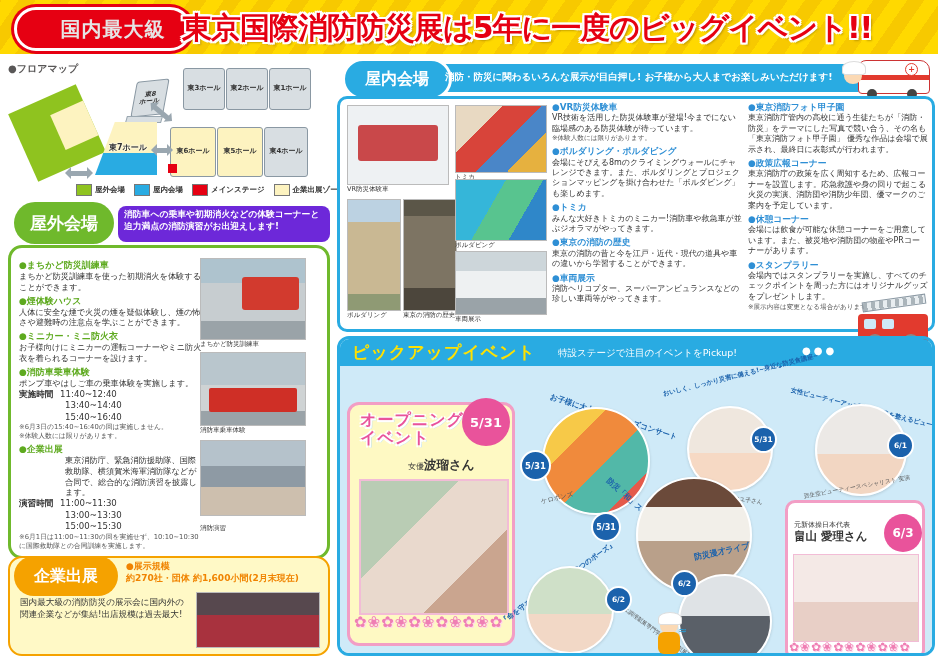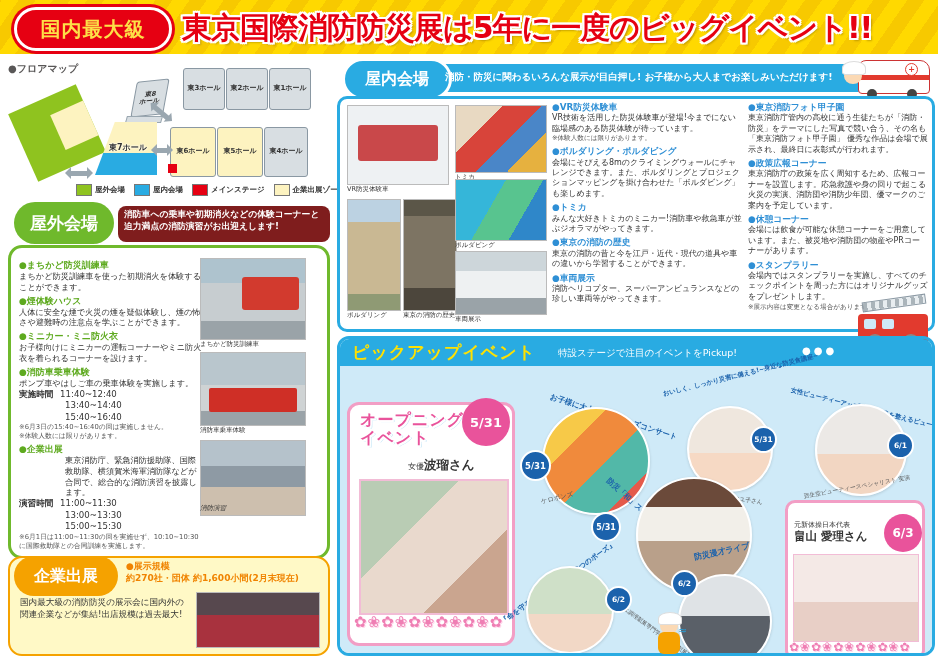--- a/index.html
+++ b/index.html
@@ -4,21 +4,21 @@
 <style>
   html,body{margin:0;padding:0;background:#fff;}
   .page{position:relative;width:938px;height:663px;overflow:hidden;
         font-family:"DejaVu Sans","Liberation Sans",sans-serif;background:#fff;}
 
   
   .hdr{position:absolute;left:0;top:0;width:938px;height:54px;
        background:repeating-linear-gradient(-55deg,#ffd900 0 14px,#f7c900 14px 28px);}
   .hdr-badge{position:absolute;left:14px;top:7px;width:152px;height:38px;background:#e60012;
        border:3px solid #fff;border-radius:24px;box-shadow:0 0 0 3px #e60012;
-       color:#fde047;font-weight:bold;font-size:20px;display:flex;align-items:center;justify-content:center;letter-spacing:1px;}
+       color:#e5e5e5;font-weight:bold;font-size:20px;display:flex;align-items:center;justify-content:center;letter-spacing:1px;padding-left:20px;}
   .hdr-title{position:absolute;left:182px;top:8px;width:750px;font-size:30px;font-weight:800;color:#e60012;letter-spacing:-1px;
        text-shadow:-2px -2px 0 #fff,2px -2px 0 #fff,-2px 2px 0 #fff,2px 2px 0 #fff,0 -2px 0 #fff,0 2px 0 #fff,-2px 0 0 #fff,2px 0 0 #fff,3px 3px 2px rgba(120,90,0,.4);}
 
   
   .fmap-label{position:absolute;left:8px;top:62px;font-size:10px;font-weight:bold;color:#595757;}
   .hall{position:absolute;background:#d8dee2;border:1.5px solid #8a98a3;border-radius:3px;
         display:flex;align-items:center;justify-content:center;text-align:center;
         font-size:7px;font-weight:bold;color:#333;line-height:1.1;}
   .hall.cream{background:#fdf3c0;}
   .green-poly{position:absolute;left:20px;top:96px;width:74px;height:74px;background:#8fc31f;transform:rotate(-24deg);}
@@ -40,21 +40,21 @@
   .leg-sw{width:14px;height:10px;border:1px solid #777;}
   .leg-lb{font-size:7.5px;font-weight:bold;color:#333;}
 
   
   .cloud{position:absolute;border-radius:22px;color:#fff;font-weight:800;display:flex;align-items:center;justify-content:center;}
   .cloud.green{background:#6fb92c;}
   .cloud.orange{background:#f5a200;}
   .cloud.blue{background:#29abe2;border:3px solid #fff;}
 
   
-  .out-sub{position:absolute;left:118px;top:206px;width:212px;height:36px;background:#7f1d1d;border-radius:8px;
+  .out-sub{position:absolute;left:118px;top:206px;width:212px;height:36px;background:#6d28d9;border-radius:8px;
      color:#fff;font-size:8.8px;font-weight:bold;line-height:1.35;padding:3px 6px;box-sizing:border-box;}
   .out-box{position:absolute;left:8px;top:245px;width:322px;height:314px;border:3px solid #6fb92c;border-radius:14px;background:#fff;box-sizing:border-box;}
   .out-text{position:absolute;left:8px;top:12px;width:184px;}
   .itm-t{font-size:9px;font-weight:bold;color:#5eaa1f;line-height:1.25;}
   .itm-b{font-size:8.2px;color:#333;line-height:1.3;margin-bottom:3px;}
   .tline{font-size:8.6px;color:#333;line-height:1.35;}
   .tlab{font-weight:bold;margin-right:4px;}
   .tind{padding-left:46px;}
   .note{font-size:6.8px;color:#555;line-height:1.3;}
   .photo{position:absolute;border:1px solid #bbb;overflow:hidden;}
@@ -113,21 +113,21 @@
   .splash{position:absolute;left:26px;top:8px;color:#2a9fd8;font-size:11px;}
 
   
   .pk{position:absolute;left:337px;top:336px;width:598px;height:320px;border-radius:12px;overflow:hidden;border:3px solid #29abe2;box-sizing:border-box;}
   .pk-hd{position:absolute;left:0;top:0;width:100%;height:27px;background:#29abe2;}
   .pk-title{position:absolute;left:12px;top:2px;font-size:17px;font-weight:800;color:#ffe100;letter-spacing:1px;}
   .pk-sub{position:absolute;left:218px;top:8px;font-size:9.5px;font-weight:normal;color:#fff;}
   .pk-dots{position:absolute;left:462px;top:6px;color:#fff;font-size:10px;letter-spacing:3px;}
   .pk-bd{position:absolute;left:0;top:27px;width:100%;height:293px;background:#cfeaf8;}
 
-  .op-card{position:absolute;left:7px;top:36px;width:168px;height:244px;background:#ffffff;border:3px solid #f29ec5;border-radius:12px;box-sizing:border-box;}
+  .op-card{position:absolute;left:7px;top:36px;width:168px;height:244px;background:#fef9c3;border:3px solid #f29ec5;border-radius:12px;box-sizing:border-box;}
   .op-title{position:absolute;left:10px;top:6px;width:116px;font-size:16px;font-weight:800;color:#e9539b;line-height:1.12;letter-spacing:1px;
      text-shadow:-1.5px -1.5px 0 #fff,1.5px -1.5px 0 #fff,-1.5px 1.5px 0 #fff,1.5px 1.5px 0 #fff,2px 2px 0 #b5dff5;}
   .op-badge{position:absolute;left:112px;top:-7px;width:48px;height:48px;border-radius:50%;background:#e9539b;color:#fff;
      display:flex;align-items:center;justify-content:center;font-weight:800;font-size:13px;}
   .op-role{position:absolute;left:58px;top:56px;font-size:8px;color:#333;}
   .op-name{position:absolute;left:74px;top:52px;font-size:12.5px;font-weight:bold;color:#333;}
   .op-photo{left:9px;top:74px;width:146px;height:132px;border:2px solid #f2bcd6;}
   .flowers{position:absolute;color:#ef7fb4;font-size:15px;letter-spacing:1px;overflow:hidden;white-space:nowrap;}
   .flowers:before{content:"✿❀✿❀✿❀✿❀✿❀✿";text-shadow:1px 1px 0 #ffd6ea;}
 
@@ -236,21 +236,21 @@
         </div>
         <div class="tline tind">13:00~13:30</div>
         <div class="tline tind">15:00~15:30</div>
         <div class="note">※6月1日は11:00~11:30の回を実施せず、10:10~10:30に国際救助隊との合同訓練を実施します。</div>
       </div>
       <div class="photo ph-street" style="left:189px;top:10px;width:104px;height:80px;"></div>
       <div class="pcap" style="left:189px;top:92px;">まちかど防災訓練車</div>
       <div class="photo ph-ladder" style="left:189px;top:104px;width:104px;height:72px;"></div>
       <div class="pcap" style="left:189px;top:178px;">消防車乗車体験</div>
       <div class="photo ph-drill" style="left:189px;top:192px;width:104px;height:74px;"></div>
-      <div class="pcap" style="left:189px;top:256px;font-style:italic;">消防演習</div>
+      <div class="pcap" style="left:189px;top:276px;">消防演習</div>
     </div>
   </div>
 
   <div>
     <div class="co-box"></div>
     <div class="cloud orange" style="left:14px;top:556px;width:104px;height:40px;font-size:16px;">企業出展</div>
     <div class="co-scale-l">●展示規模</div>
     <div class="co-scale-v">約270社・団体 約1,600小間(2月末現在)</div>
     <div class="co-body">国内最大級の消防防災の展示会に国内外の関連企業などが集結!出店規模は過去最大!</div>
     <div class="photo ph-expo" style="left:196px;top:592px;width:122px;height:54px;"></div>

